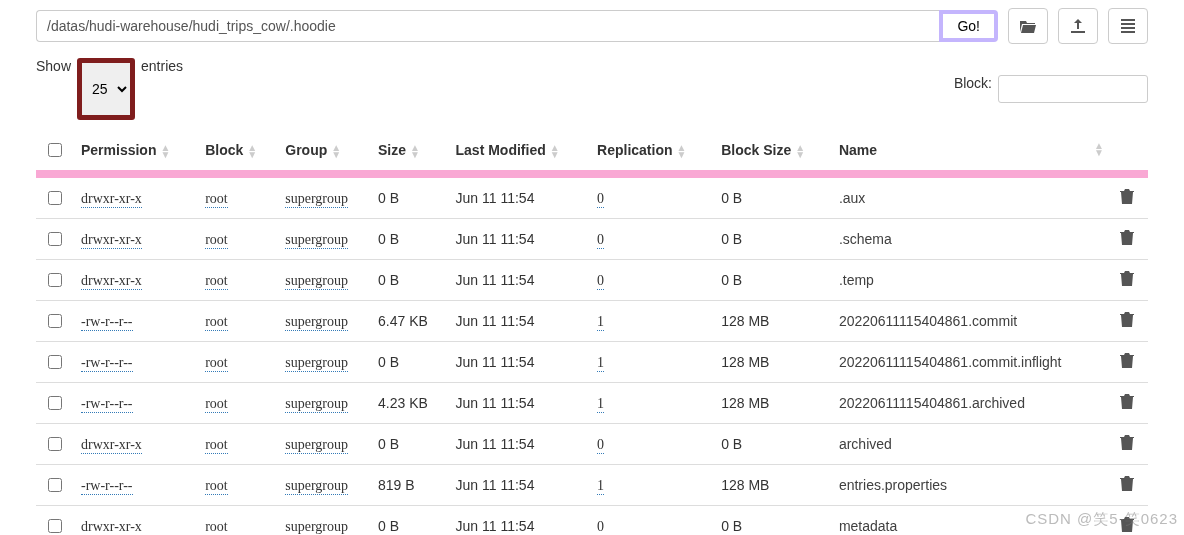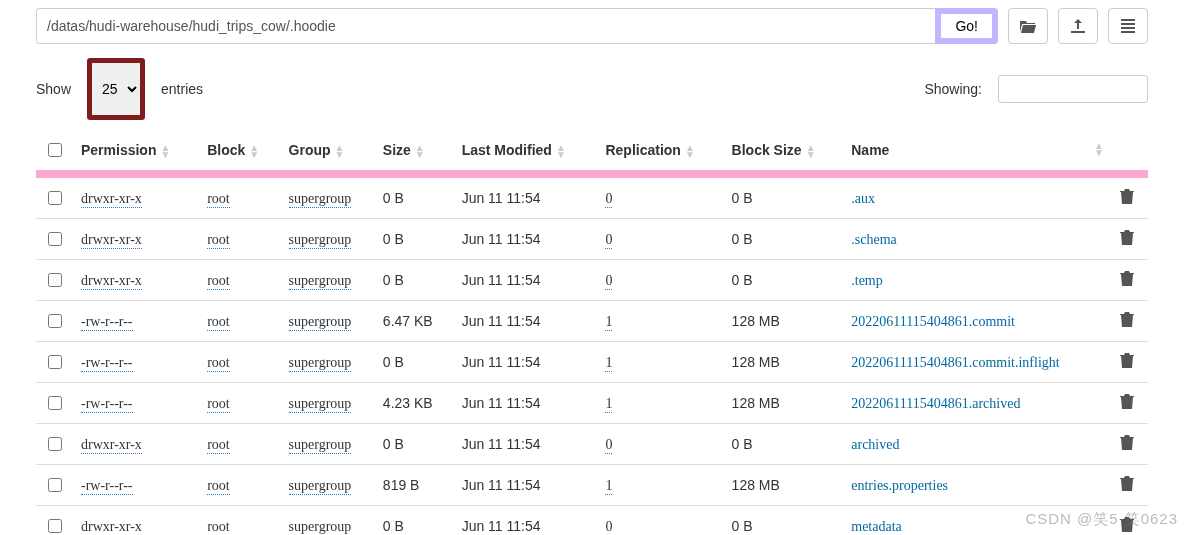--- a/index.html
+++ b/index.html
@@ -7,37 +7,38 @@
     margin: 0;
     font-family: -apple-system, BlinkMacSystemFont, "Segoe UI", Helvetica, Arial, sans-serif;
     font-size: 14px;
     color: #333;
     background: #fff;
     padding: 0 18px;
   }
   .topbar {
     display: flex;
     gap: 10px;
+    align-items: center;
     padding: 8px 18px 0 18px;
   }
   .path-group {
     flex: 1;
     display: flex;
   }
   .path-input {
     flex: 1;
     border: 1px solid #ccc;
     border-right: none;
     border-radius: 4px 0 0 4px;
     padding: 7px 10px;
     font-size: 14px;
     color: #555;
   }
   .go-btn {
-    border: 6px solid #c4b5fd;
+    border: 4px solid #c4b5fd;
     border-radius: 0 4px 4px 0;
     background: #fff;
     padding: 1px 14px;
     font-size: 14px;
     cursor: pointer;
     font-weight: 500;
   }
   .icon-btn {
     border: 1px solid #ccc;
     border-radius: 4px;
@@ -50,22 +51,21 @@
     cursor: pointer;
   }
   .controls-row {
     display: flex;
     justify-content: space-between;
     align-items: center;
     padding: 14px 18px 6px 18px;
   }
   .show-wrap, .search-wrap {
     display: flex;
-    align-items: center;
-    gap: 16px;
+    gap: 6px;
   }
   .show-wrap select {
     border: 5px solid #7f1d1d;
     border-radius: 3px;
     padding: 17px 6px;
     font-size: 14px;
   }
   .search-wrap input {
     border: 1px solid #ccc;
     border-radius: 3px;
@@ -101,24 +101,23 @@
     color: #333;
     vertical-align: middle;
   }
   .dotted {
     border-bottom: 1px dotted #337ab7;
     cursor: help;
     padding-bottom: 1px;
     font-family: Liberation Serif, serif;
   }
   .link {
-    color: #0369a1;
+    color: #404040;
     text-decoration: none;
     cursor: pointer;
-    font-family: Liberation Serif, serif;
   }
   .trash-btn {
     background: none;
     border: none;
     cursor: pointer;
     color: #555;
     padding: 0;
   }
   .footer {
     display: flex;
@@ -193,21 +192,21 @@
 
 <div class="controls-row">
   <div class="show-wrap">
     <span>Show</span>
     <select>
       <option>25</option>
     </select>
     <span>entries</span>
   </div>
   <div class="search-wrap">
-    <span>Showing:</span>
+    <span>Block:</span>
     <input type="text" style="">
   </div>
 </div>
 
 <table>
   <thead>
     <tr>
       <th style="width:36px"><input type="checkbox" style=""></th>
       <th><span>Permission</span><span class="sort-icons">▲<br>▼</span></th>
       <th><span>Block</span><span class="sort-icons">▲<br>▼</span></th>

